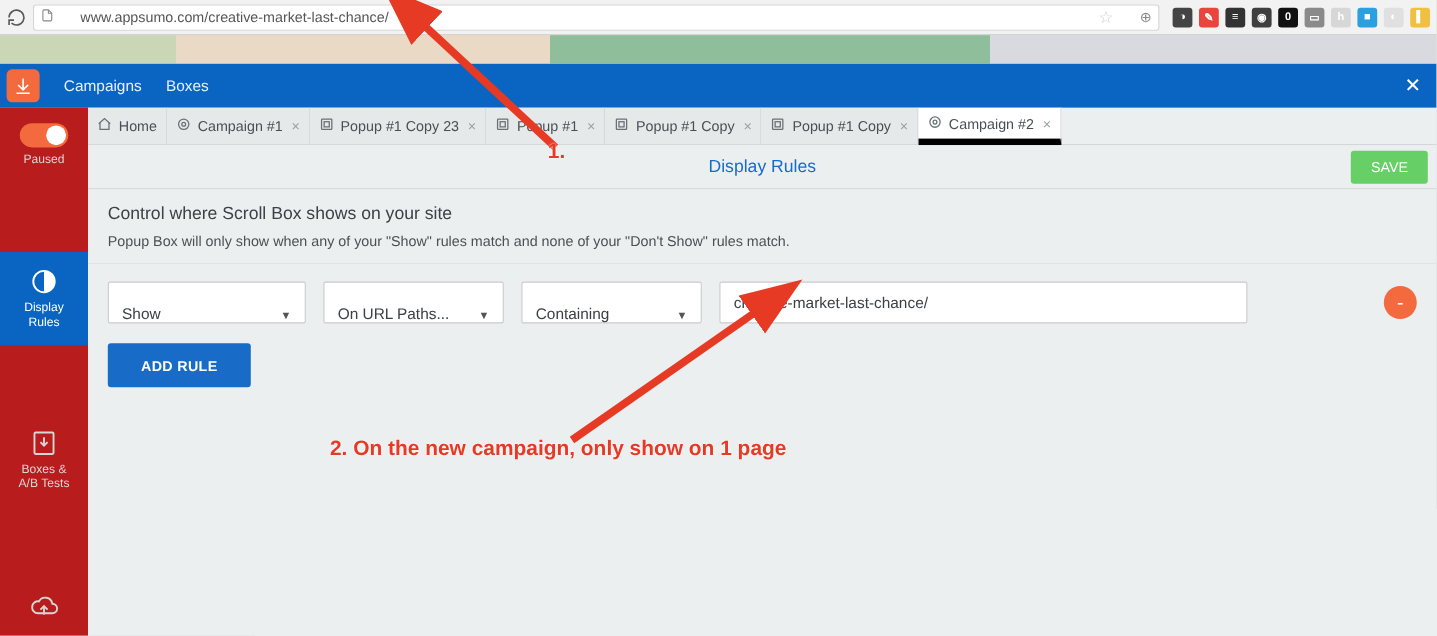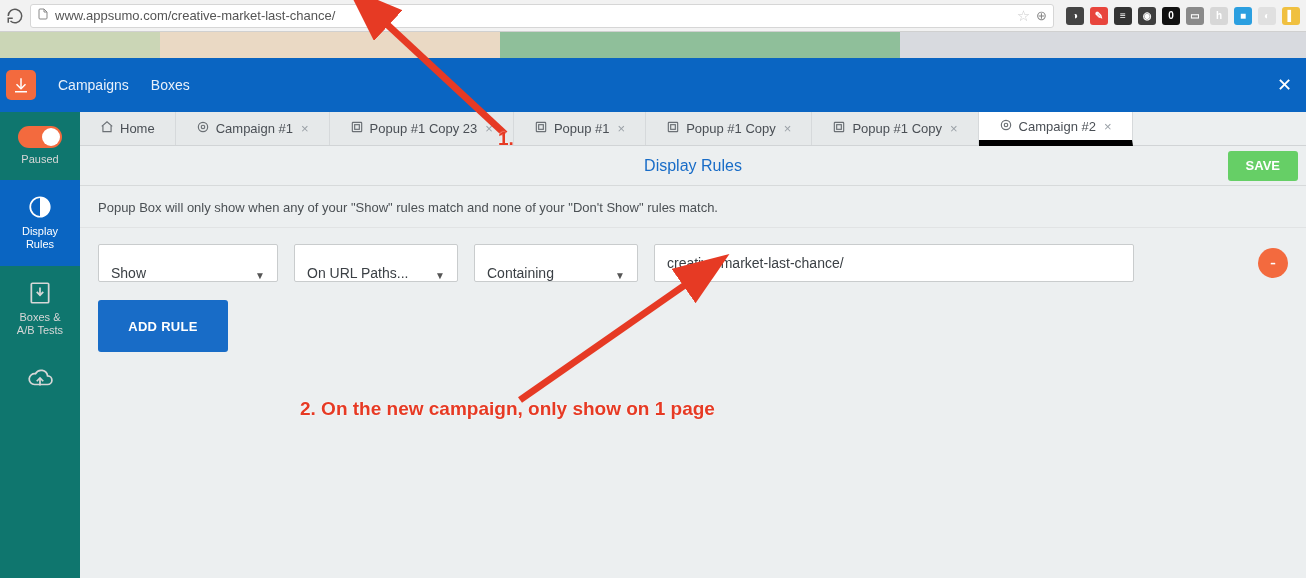--- a/index.html
+++ b/index.html
@@ -1,84 +1,84 @@
 <!DOCTYPE html>
 <html><head>
 <meta charset="utf-8">
 <style>
   * { box-sizing: border-box; margin: 0; padding: 0; font-family: -apple-system, "Helvetica Neue", Arial, sans-serif; }
   body { width: 1306px; height: 578px; overflow: hidden; background: #d9d9d9; position: relative; }
 
   
   .chrome-row { height: 32px; background: #f2f2f2; display: flex; align-items: center; padding: 0 6px; gap: 6px; border-bottom: 1px solid #d0d0d0; }
   .reload { width: 18px; height: 18px; display:flex; align-items:center; justify-content:center; color:#5a5a5a; }
-  .addr { flex: 1; height: 24px; background: #fff; border: 1px solid #d6d6d6; border-radius: 3px; display:flex; align-items:center; padding: 0 6px; gap:6px; font-size: 13px; color:#555; }
+  .addr { flex: 1; height: 24px; background: #fff; border: 1px solid #d6d6d6; border-radius: 3px; display:flex; align-items:center; padding: 0 6px; gap:24px; font-size: 13px; color:#555; }
   .addr .doc-icon { width:12px; color:#888; }
   .addr .url-text { flex:1; white-space:nowrap; overflow:hidden; }
   .addr .star { color:#ccc; font-size:15px; }
   .addr .mag { color:#888; font-size:13px; }
   .ext-icons { display:flex; align-items:center; gap:6px; padding-left:6px; }
   .ext { width:18px; height:18px; border-radius:3px; display:flex; align-items:center; justify-content:center; font-size:10px; font-weight:bold; color:#fff; }
 
   
   .bg-strip { height: 26px; background: repeating-linear-gradient(90deg,#cbd6b6 0 160px,#ead9c4 160px 500px,#8fbf9a 500px 900px,#d8dadf 900px 1306px); }
 
   
   .app { position:absolute; left:0; right:0; top:58px; bottom:0; background:#eceff0; display:flex; flex-direction:column; }
 
   
-  .bluebar { height: 54px; background:#0a65c2; display:flex; align-items:center; padding-left:6px; gap:22px; color:#fff; }
+  .bluebar { height: 40px; background:#0a65c2; display:flex; align-items:center; padding-left:6px; gap:22px; color:#fff; }
   .logo { width:30px; height:30px; background:#f36a3e; border-radius:5px; display:flex; align-items:center; justify-content:center; }
   .logo svg { width:18px; height:18px; }
   .bluebar .navlink { font-size:14px; font-weight:500; color:#e8f0fa; }
   .bluebar .spacer { flex:1; }
   .bluebar .close-x { padding: 0 14px; color:#fff; font-size:18px; }
 
   .below-blue { flex:1; display:flex; }
 
   
-  .sidebar { width:80px; background:#0f766e; color:#d7d7d7; display:flex; flex-direction:column; }
+  .sidebar { width:80px; background:#b91c1c; color:#d7d7d7; display:flex; flex-direction:column;justify-content:space-between; }
   .side-item { display:flex; flex-direction:column; align-items:center; justify-content:center; gap:5px; padding:14px 2px; font-size:11px; text-align:center; line-height:1.2; }
   .side-item.active { background:#0a65c2; color:#fff; }
   .side-item svg { width:26px; height:26px; }
   .side-item .label { display:block; }
   .toggle-pill { width:44px; height:22px; border-radius:11px; background:#f36a3e; position:relative; }
   .toggle-knob { position:absolute; right:2px; top:2px; width:18px; height:18px; border-radius:50%; background:#fff; }
 
   
   .maincol { flex:1; display:flex; flex-direction:column; }
 
   
   .tabstrip { height:34px; background:#eceff0; border-bottom:1px solid #d1d4d6; display:flex; align-items:stretch; }
-  .tab { display:flex; align-items:center; gap:6px; padding:0 20px; font-size:13px; color:#4a4f55; border-right:1px solid #d6d9db; background:#e6e9ea; }
+  .tab { display:flex; align-items:center; gap:6px; padding:0 8px; font-size:13px; color:#4a4f55; border-right:1px solid #d6d9db; background:#e6e9ea; }
   .tab.active { background:#fff; border-bottom:6px solid #000000; margin-bottom:-1px; }
   .tab .close { color:#9aa0a6; font-size:13px; padding-left:2px; }
   .tab svg { width:14px; height:14px; color:#6b7075; }
 
   
   .header-row { height:40px; background:#eceff0; border-bottom:1px solid #d7dadb; position:relative; display:flex; align-items:center; }
   .header-title { position:absolute; left:50%; transform:translateX(-50%); font-size:16px; color:#186cc7; }
-  .save-btn { margin-left:auto; margin-right:8px; height:30px; padding:0 18px; background:#66cf66; color:#fff; border:none; border-radius:3px; font-size:13px; font-weight:700; }
+  .save-btn { margin-left:auto; margin-right:8px; height:30px; padding:0 18px; background:#66cf66; color:#fff; border:none; border-radius:3px; font-size:13px; font-weight:400; }
 
   
   .desc { padding:14px 18px 12px 18px; border-bottom:1px solid #e1e3e4; }
   .desc h3 { font-weight:400; font-size:16px; color:#3c4146; margin-bottom:8px; }
   .desc p { font-size:13px; color:#4b5054; }
 
   
   .rule-area { padding:16px 18px; display:flex; flex-direction:column; gap:18px; }
   .rule-row { display:flex; align-items:center; gap:16px; }
   .sel { height:38px; border:1px solid #c9cccd; background:#fff; border-radius:2px; display:flex; align-items:flex-end; justify-content:space-between; padding:0 12px; font-size:14px; color:#3b4045; }
   .sel.small { width:180px; }
   .sel.med { width:164px; }
   .sel .caret { font-size:10px; color:#555; }
   .txt-input { flex:1; max-width:480px; height:38px; border:1px solid #c9cccd; background:#fff; border-radius:2px; padding:0 12px; font-size:14px; color:#3b4045; }
   .minus-btn { margin-left:auto; width:30px; height:30px; border-radius:50%; background:#f36a3e; color:#fff; border:none; font-size:18px; display:flex; align-items:center; justify-content:center; }
 
-  .add-rule { width:130px; height:52px; background:#186cc7; color:#fff; border:none; border-radius:3px; font-size:13px; font-weight:600; letter-spacing:.3px; }
+  .add-rule { width:130px; height:40px; background:#186cc7; color:#fff; border:none; border-radius:3px; font-size:13px; font-weight:600; letter-spacing:.3px; }
 
   
   .annot { position:absolute; pointer-events:none; }
   .annot svg { overflow:visible; }
   .annot-label { position:absolute; color:#e63a24; font-weight:700; font-size:19px; text-shadow:0 0 2px #fff; white-space:nowrap; }
 </style>
 </head>
 <body>
 
 <div class="chrome-row">
@@ -222,20 +222,21 @@
             <span class="close">×</span>
           </div>
         </div>
 
       <div class="header-row">
         <span class="header-title">Display Rules</span>
         <button class="save-btn">SAVE</button>
       </div>
 
       <div class="desc">
+        <h3>Control where Scroll Box shows on your site</h3>
         <p>Popup Box will only show when any of your "Show" rules match and none of your "Don't Show" rules match.</p>
       </div>
 
       <div class="rule-area">
         <div class="rule-row">
           <div class="sel small">
             <span>Show</span>
             <span class="caret">▼</span>
           </div>
           <div class="sel med">

